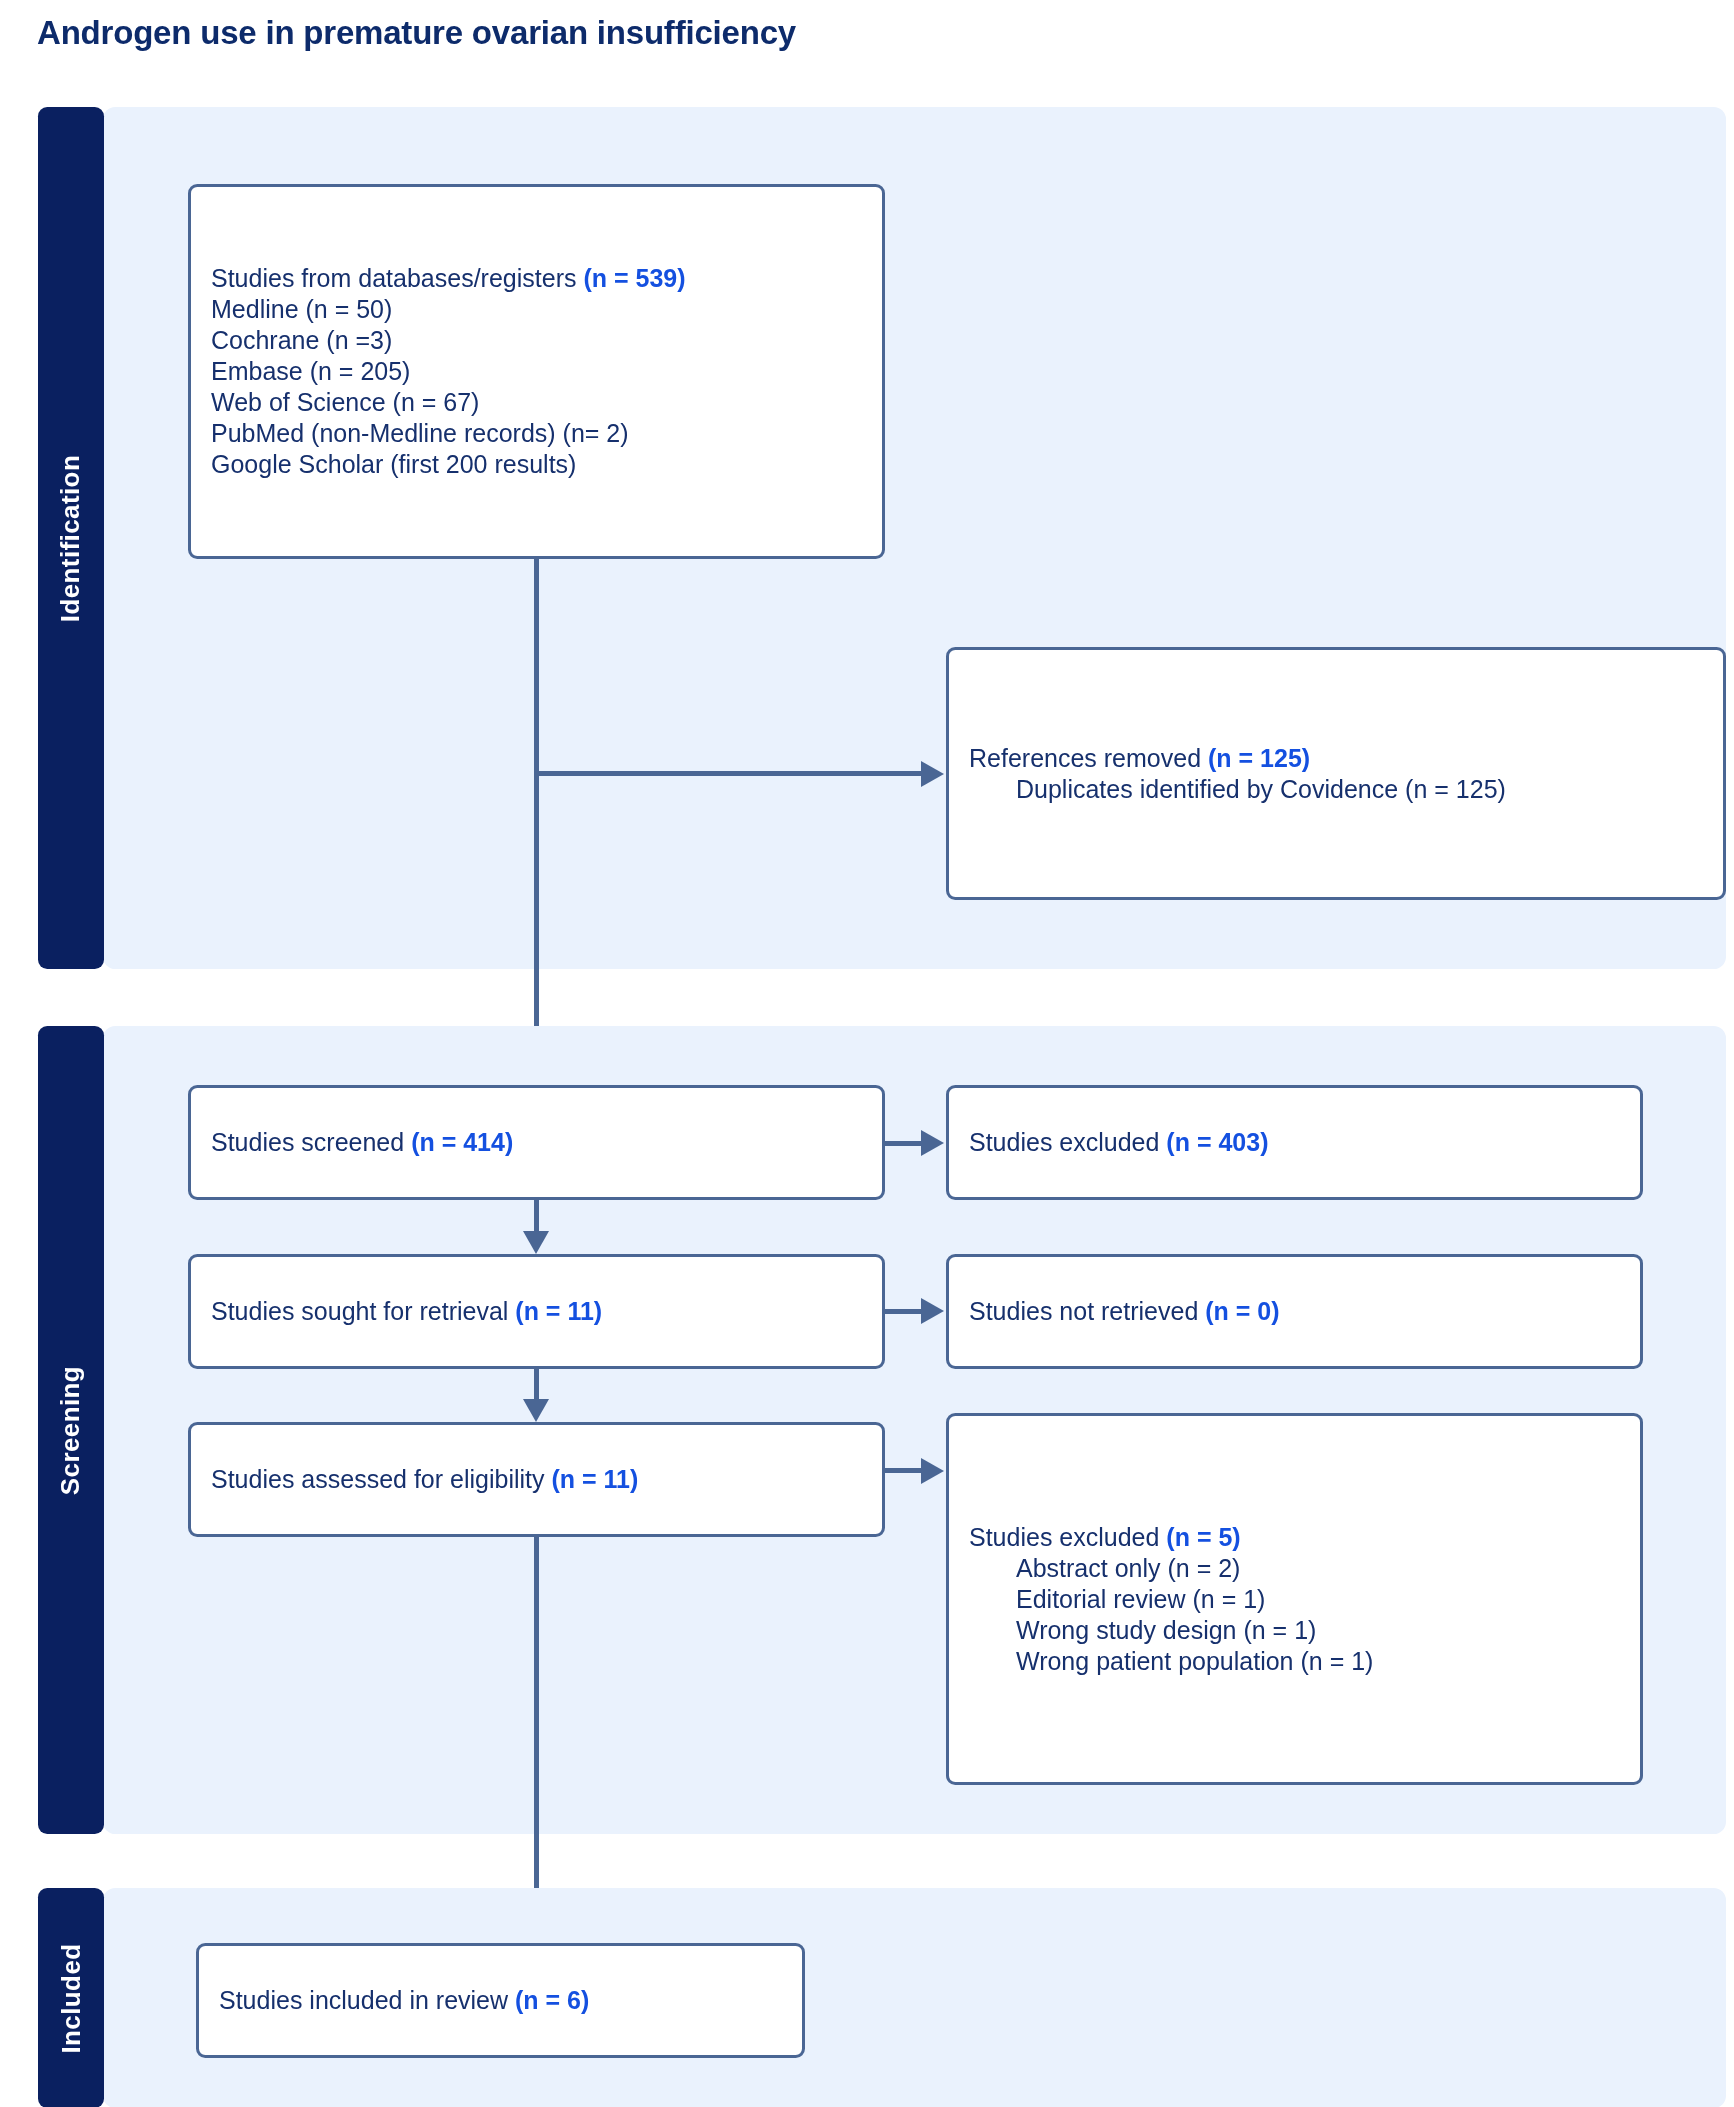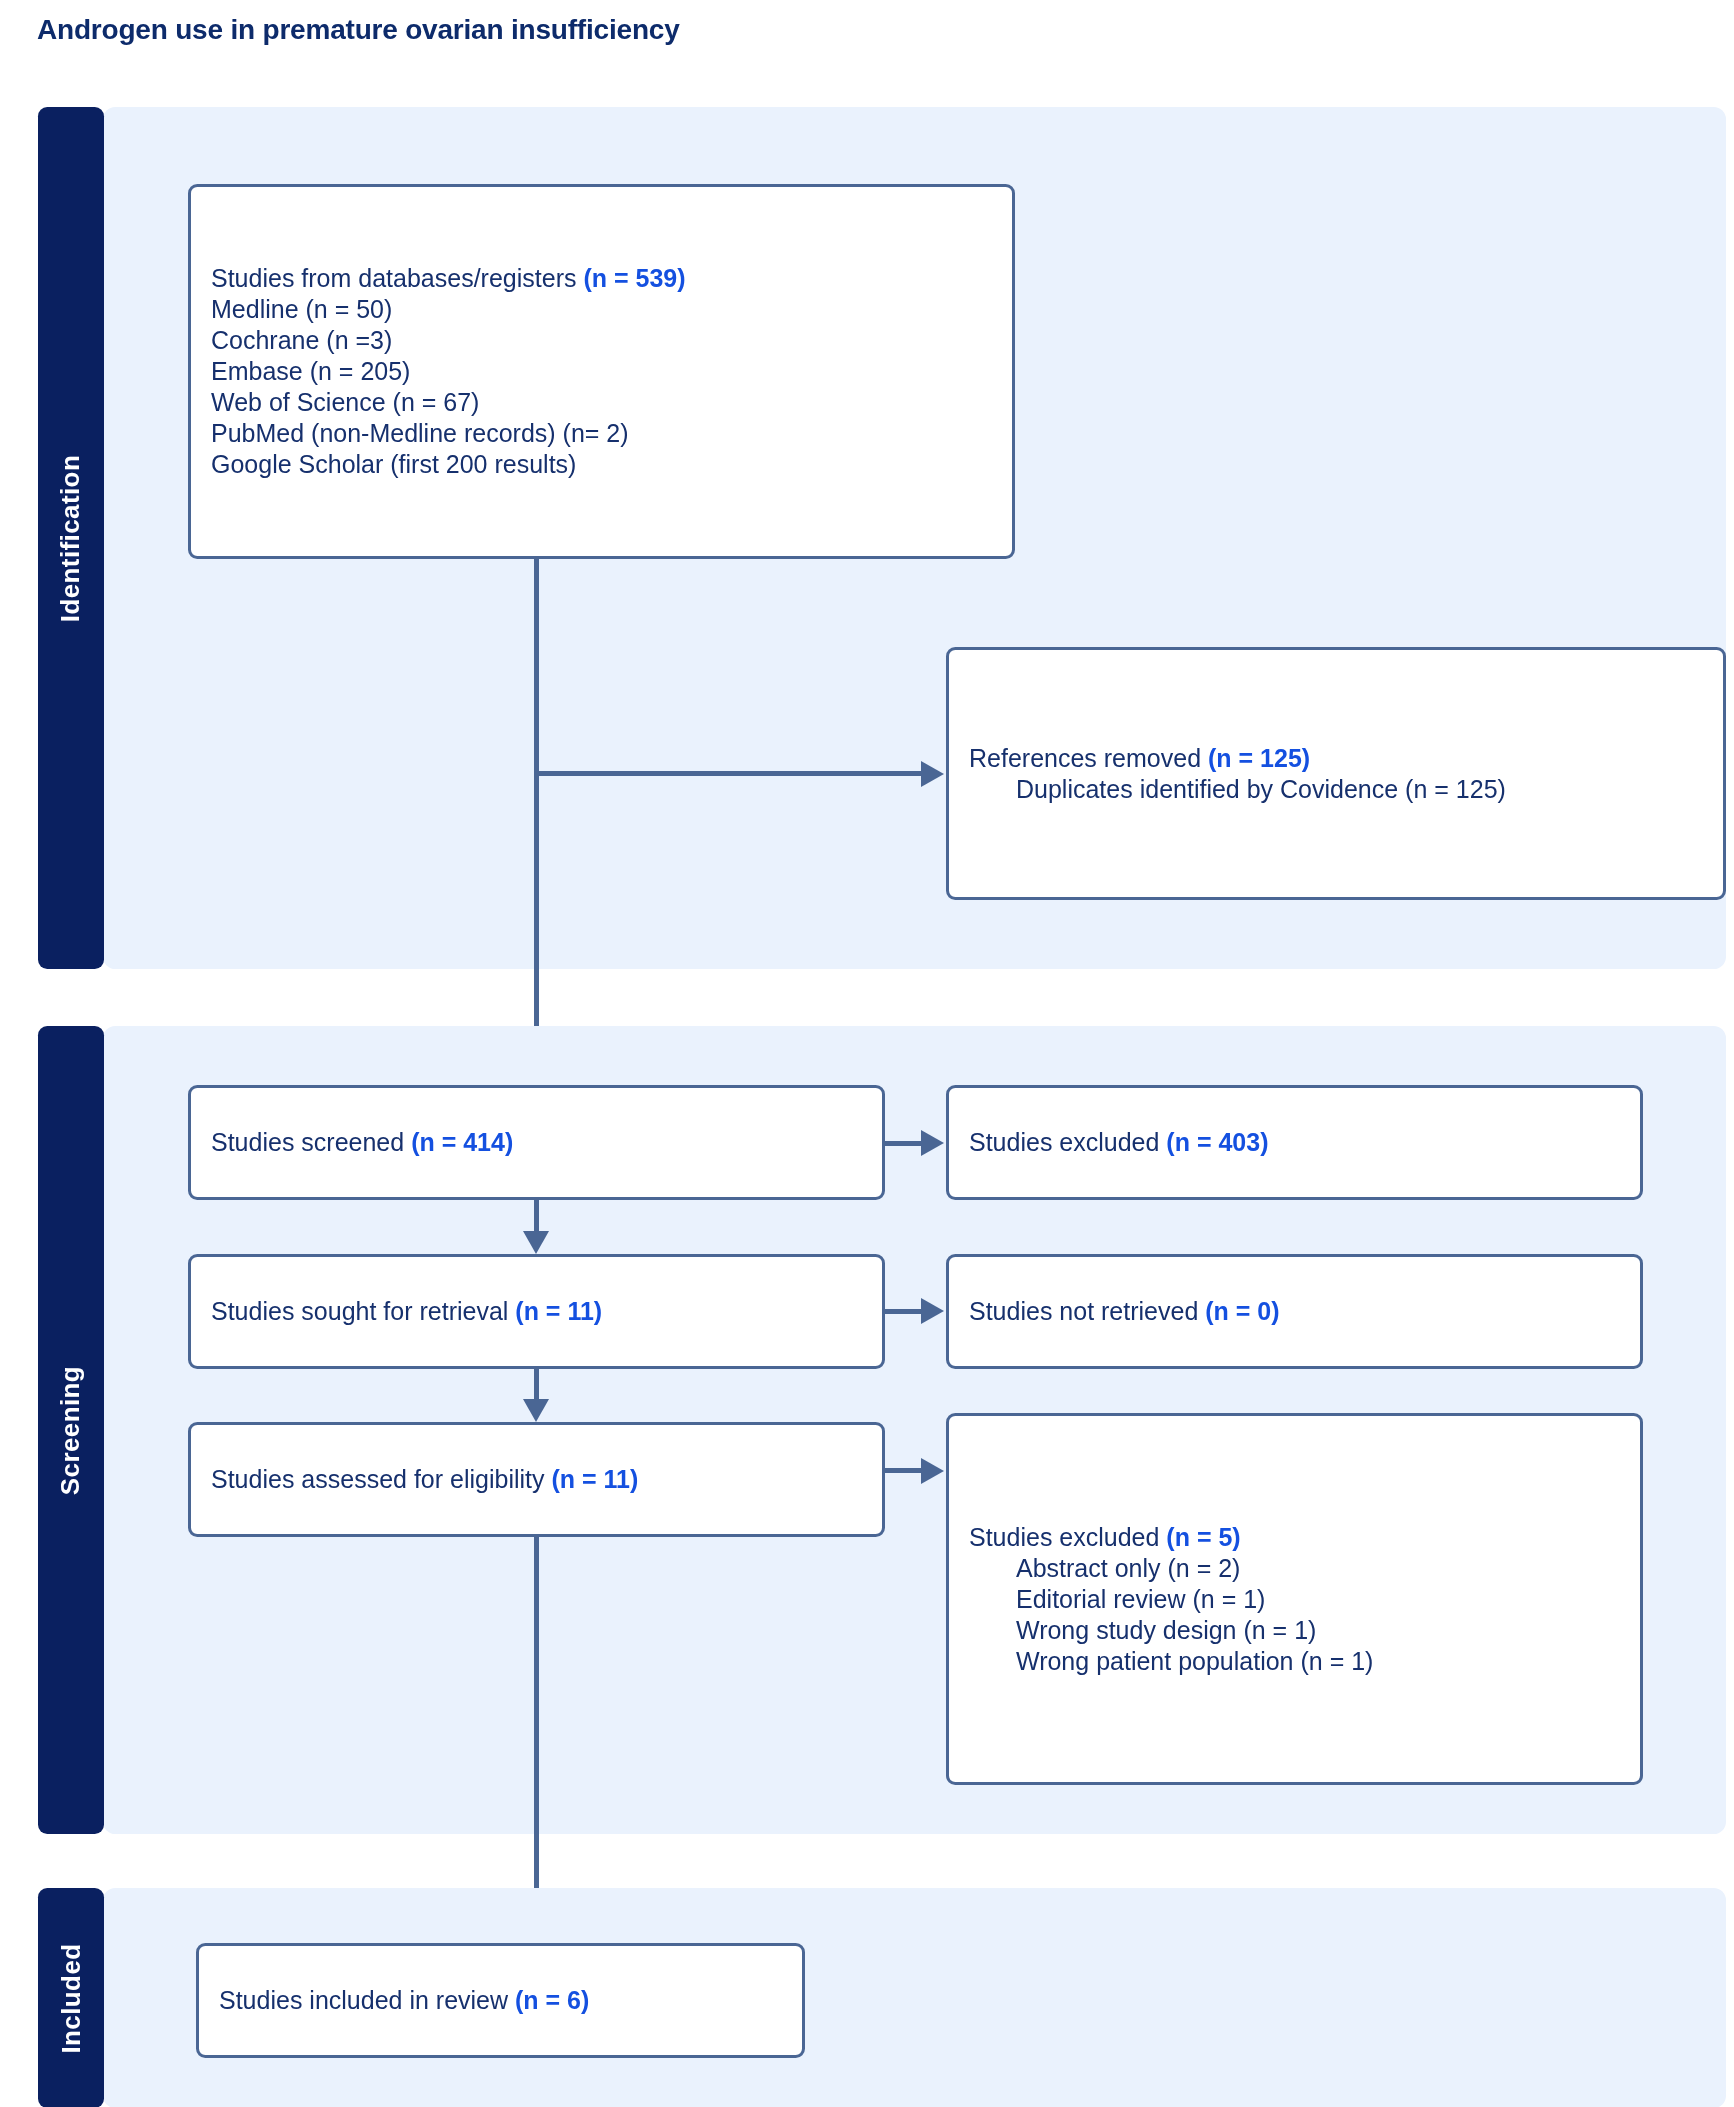--- a/index.html
+++ b/index.html
@@ -17,21 +17,21 @@
     height: 2108px;
     background: #ffffff;
     overflow: hidden;
   }
 
   
   .diagram-title {
     position: absolute;
     left: 37px;
     top: 13.8px;
-    font-size: 28px;
+    font-size: 33px;
     font-weight: bold;
     color: #0d2b6b;
     letter-spacing: -0.2px;
     white-space: nowrap;
   }
 
   
   .stage-panel {
     position: absolute;
     background: #eaf2fd;
@@ -118,21 +118,21 @@
 <div id="canvas">
 
   <div class="diagram-title">Androgen use in premature ovarian insufficiency</div>
 
   <div class="stage-panel" style="left:103px; top:107px; width:1623px; height:862px;"></div>
 
   <div class="stage-band" style="left:38px; top:107px; width:66px; height:862px;">
     <span class="stage-band-label">Identification</span>
   </div>
 
-  <div class="flow-box" style="left:188px; top:184px; width:827px; height:375px;">
+  <div class="flow-box" style="left:188px; top:184px; width:697px; height:375px;">
     <div class="flow-box-inner">
       <div class="box-line"><span>Studies from databases/registers </span><span class="count">(n = 539)</span></div>
       <div class="box-line">Medline (n = 50)</div>
       <div class="box-line">Cochrane (n =3)</div>
       <div class="box-line">Embase (n = 205)</div>
       <div class="box-line">Web of Science (n = 67)</div>
       <div class="box-line">PubMed (non-Medline records) (n= 2)</div>
       <div class="box-line">Google Scholar (first 200 results)</div>
     </div>
   </div>

